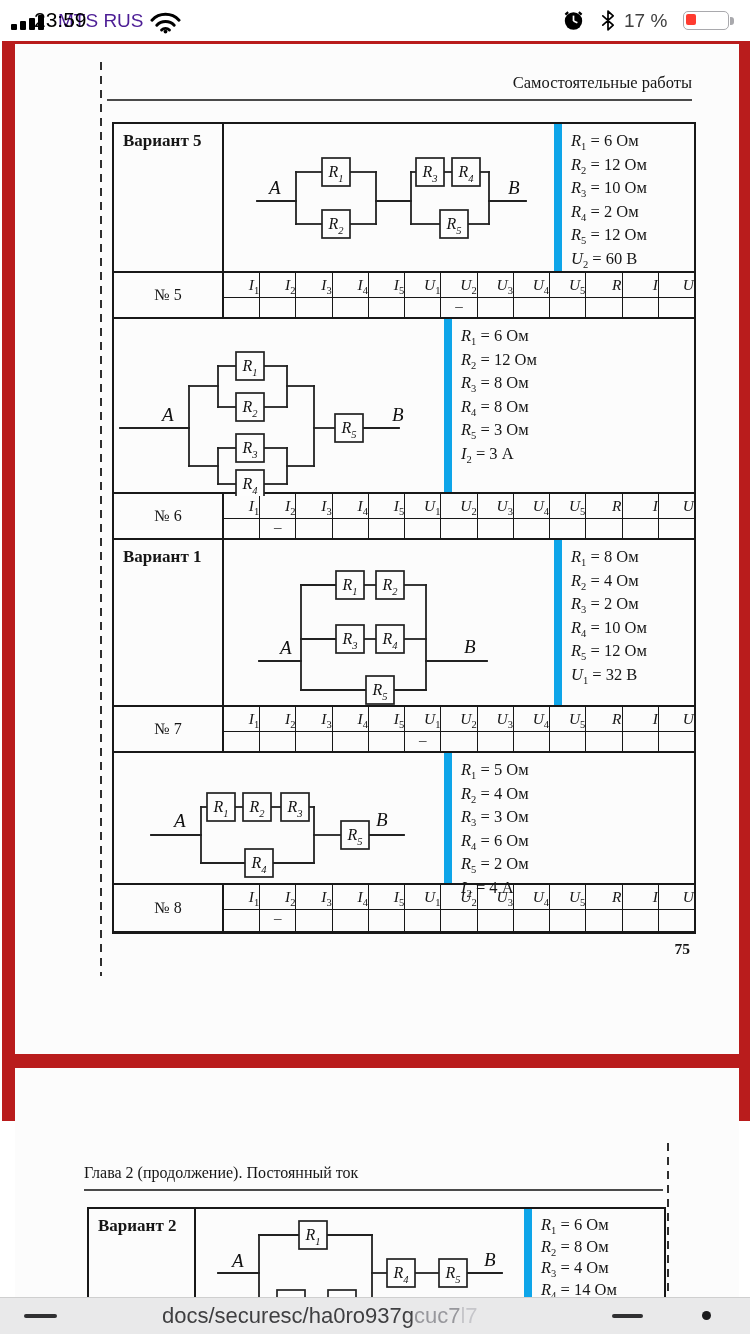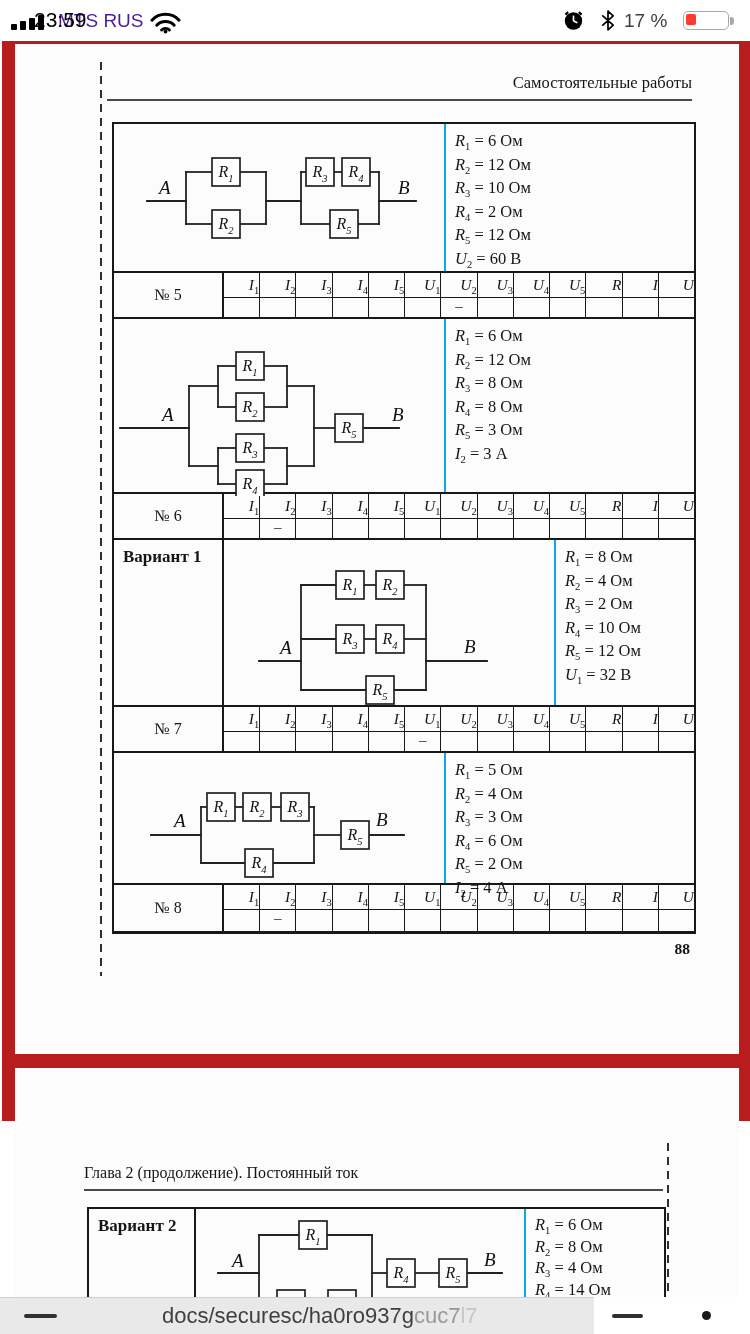--- a/index.html
+++ b/index.html
@@ -42,21 +42,21 @@
   #table1{left:97px;top:78px;width:580px;border:2px solid #181818;border-bottom-width:3px;box-sizing:content-box}
   #table2{left:72px;top:139px;width:575px;height:260px;border:2px solid #181818;border-bottom:none}
 
   .vrow{display:flex;border-bottom:2px solid #181818;box-sizing:border-box}
   .vlabel{width:110px;flex:none;border-right:2px solid #181818;box-sizing:border-box;
           padding:7px 0 0 9px;font-size:17px;font-weight:700}
   #table2 .vlabel{width:107px}
   .vcircuit{width:330px;flex:none;position:relative}
   #table2 .vcircuit{width:328px}
   .vcircuit svg{position:absolute;left:0;top:2px}
-  .vvalues{flex:1;border-left:2px solid #0ea5e9;box-sizing:border-box;padding:5px 0 12px 9px;font-size:16.5px}
+  .vvalues{flex:1;border-left:8px solid #0ea5e9;box-sizing:border-box;padding:5px 0 12px 9px;font-size:16.5px}
   .gline{line-height:23.5px;white-space:nowrap}
   #table2 .gline{line-height:21.5px}
   sub{font-size:10.5px;line-height:0}
 
   .mrow{display:flex;height:46px;border-bottom:2px solid #181818;box-sizing:border-box}
   #table1 .mrow:last-child{border-bottom:none}
   .mlabel{width:110px;flex:none;border-right:2px solid #181818;box-sizing:border-box;
           display:flex;align-items:center;justify-content:center;font-size:16px}
   .mcol{flex:1;border-left:1.5px solid #181818;box-sizing:border-box;display:flex;flex-direction:column}
   .mlabel + .mcol{border-left:none}
@@ -65,21 +65,21 @@
   .mval{flex:1;text-align:center;font-size:15px;line-height:17px;color:#222}
 
   
   .wire{stroke:#222;stroke-width:1.8;stroke-linecap:square}
   .rbox{fill:#fdfdfd;stroke:#222;stroke-width:1.7}
   .rlabel{font-family:"Liberation Serif","DejaVu Serif",serif;font-style:italic;font-size:16px;fill:#111}
   .rsub{font-size:10.5px}
   .node-label{font-family:"Liberation Serif","DejaVu Serif",serif;font-style:italic;font-size:19px;fill:#111}
 
   
-  .bottom-bar{position:absolute;left:0;top:1297px;width:594px;height:37px;background:#e9e9ea;
+  .bottom-bar{position:absolute;left:0;top:1297px;width:750px;height:37px;background:#e9e9ea;
               border-top:1px solid #cfcfcf;box-sizing:border-box;z-index:6;
               font-family:"Liberation Sans","DejaVu Sans",sans-serif}
   .bb-dash{position:absolute;top:16px;height:4px;background:#303032;border-radius:2px}
   .bb-dash.left{left:24px;width:33px}
   .bb-dash.right{left:612px;width:31px}
   .bb-dot{position:absolute;left:702px;top:13px;width:9px;height:9px;border-radius:50%;background:#1b1b1d}
   .bb-url{position:absolute;left:162px;top:5px;font-size:22px;white-space:nowrap}
 </style>
 </head>
 <body>
@@ -117,20 +117,21 @@
 </div>
 
 <div class="viewer">
 
   <div class="page page1">
     <div class="dash-v dash-p1"></div>
     <div class="p1-header">Самостоятельные работы</div>
     <div class="p1-rule"></div>
     <div class="ptable" id="table1">
         <div class="vrow" style="height: 149px;">
+          <div class="vlabel"><span>Вариант 5</span></div>
           <div class="vcircuit">
             <svg width="330" height="145" viewBox="0 0 330 145">
               <line x1="33" y1="75" x2="72" y2="75" class="wire"></line>
               <line x1="72" y1="46" x2="72" y2="98" class="wire"></line>
               <line x1="72" y1="46" x2="98" y2="46" class="wire"></line>
               <line x1="126" y1="46" x2="152" y2="46" class="wire"></line>
               <line x1="72" y1="98" x2="98" y2="98" class="wire"></line>
               <line x1="126" y1="98" x2="152" y2="98" class="wire"></line>
               <line x1="152" y1="46" x2="152" y2="98" class="wire"></line>
               <line x1="152" y1="75" x2="187" y2="75" class="wire"></line>
@@ -502,21 +503,21 @@
           <div class="mcol">
             <div class="mhead"><span><i>I</i></span></div>
             <div class="mval"></div>
           </div>
           <div class="mcol">
             <div class="mhead"><span><i>U</i></span></div>
             <div class="mval"></div>
           </div>
         </div>
       </div>
-    <div class="page-num">88</div>
+    <div class="page-num">75</div>
   </div>
 
   <div class="page page2">
     <div class="dash-v dash-p2"></div>
     <div class="p2-header">Глава 2 (продолжение). Постоянный ток</div>
     <div class="p2-rule"></div>
     <div class="ptable" id="table2">
         <div class="vrow" style="height: 200px;">
           <div class="vlabel"><span>Вариант 2</span></div>
           <div class="vcircuit">

